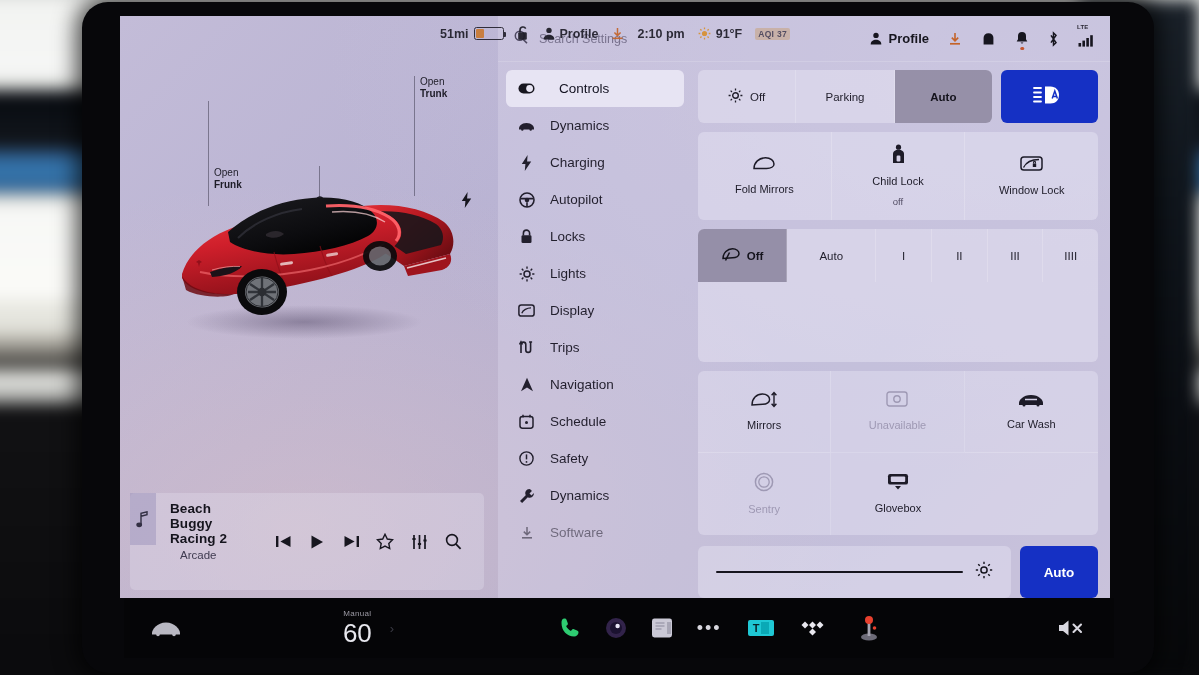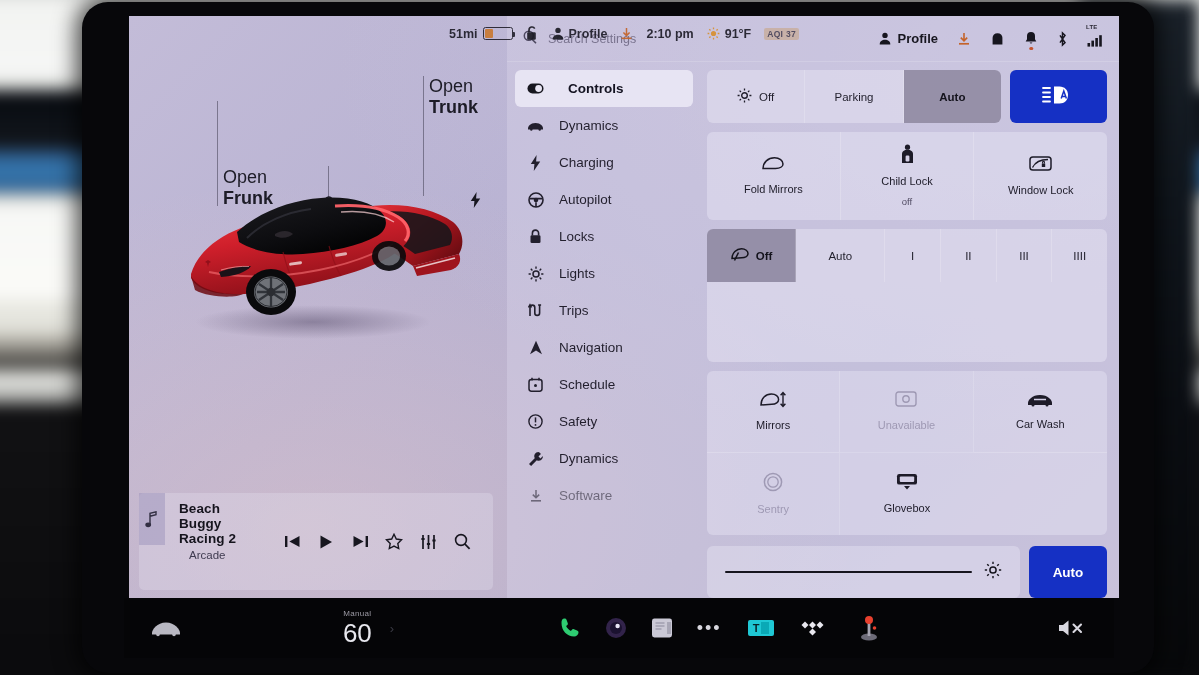--- a/index.html
+++ b/index.html
@@ -44,21 +44,21 @@
     position: absolute;
     left: 82px; top: 2px; width: 1072px; height: 671px;
     background: #07070a;
     border-radius: 26px;
     box-shadow: 0 0 22px 6px rgba(0,0,0,0.7);
   }
 
   
   #screen {
     position: absolute;
-    left: 129px; top: 16px; width: 990px; height: 582px;
+    left: 120px; top: 16px; width: 990px; height: 582px;
     background: linear-gradient(135deg,#c3bcd8 0%, #b8b2d2 35%, #b2aecf 70%, #bdb5d1 100%);
     overflow: hidden;
   }
   #screen::after{
     content:""; position:absolute; inset:0;
     background: radial-gradient(ellipse at 18% 88%, rgba(226,196,198,0.45) 0%, rgba(226,196,198,0) 48%),
                 radial-gradient(ellipse at 92% 8%, rgba(205,200,226,0.5) 0%, rgba(205,200,226,0) 55%);
     pointer-events:none;
   }
 
@@ -80,21 +80,21 @@
     font-size:8.5px; letter-spacing:.3px; color:#4a4357;
     background:rgba(201,148,84,.42); padding:1px 3px; border-radius:2px; font-weight:700;
   }
 
   
   #leftpane{
     position:absolute; left:0; top:35px; width:378px; bottom:0;
     z-index:3;
   }
   .car-label{
-    position:absolute; font-size:18px; color:#1d1c27; line-height:1.18;
+    position:absolute; font-size:10px; color:#1d1c27; line-height:1.18;
   }
   .car-label b{display:block;font-weight:700;}
   .car-label span{display:block;font-weight:400;}
   .leader{position:absolute;width:1px;background:rgba(40,38,56,.45);}
   .unlock-icon{position:absolute;color:#1b1a24;}
 
   
   #car{
     position:absolute; left:34px; top:95px; width:320px; height:200px;
   }
@@ -144,21 +144,21 @@
   .lte-label{font-size:6px;font-weight:700;position:absolute;top:-6px;left:-1px;color:#2a2834;letter-spacing:.2px;}
 
   #body-row{display:flex;height:calc(100% - 46px);}
 
   
   #sidebar{width:196px;padding:8px 10px 0 8px;overflow:hidden;}
   .side-item{
     display:flex;align-items:center;gap:15px;height:37px;padding:0 12px;
     font-size:13.5px;color:#221f2d;border-radius:6px;cursor:pointer;
   }
-  .side-item.active{background:rgba(239,237,248,.78);font-weight:700;color:#131220;gap:24px;}
+  .side-item.active{background:rgba(239,237,248,.78);font-weight:400;color:#131220;gap:24px;}
   .side-item .si-ico{width:17px;display:flex;align-items:center;justify-content:center;flex:0 0 17px;}
   .side-item.cut{opacity:.55;}
 
   
   #content{flex:1;padding:8px 12px 0 4px;display:flex;flex-direction:column;gap:9px;}
   .seg-row{display:flex;gap:9px;}
   .seg-group{
     flex:1;display:flex;background:rgba(236,233,247,.45);border-radius:6px;overflow:hidden;
   }
   .seg{
@@ -550,20 +550,29 @@
                 <circle cx="8" cy="8" r="3" fill="none" stroke="#221f2d" stroke-width="1.5"></circle>
                 <g stroke="#221f2d" stroke-width="1.4">
                   <path d="M8 0.6v2.2M8 13.2v2.2M0.6 8h2.2M13.2 8h2.2M2.8 2.8l1.6 1.6M11.6 11.6l1.6 1.6M13.2 2.8l-1.6 1.6M4.4 11.6 2.8 13.2"></path>
                 </g>
               </svg>
             </span>
           <span>Lights</span>
         </div>
         <div class="side-item">
           <span class="si-ico">
+              <svg width="17" height="13" viewBox="0 0 17 13">
+                <rect x="0.9" y="0.9" width="15.2" height="11.2" rx="2.4" fill="none" stroke="#221f2d" stroke-width="1.5"></rect>
+                <path d="M3.8 9.2C5 6.2 9 3.8 13 3.8" stroke="#221f2d" stroke-width="1.3" fill="none"></path>
+              </svg>
+            </span>
+          <span>Display</span>
+        </div>
+        <div class="side-item">
+          <span class="si-ico">
               <svg width="16" height="15" viewBox="0 0 16 15">
                 <path d="M2 13V4.5a2.4 2.4 0 0 1 4.8 0V10a2.4 2.4 0 0 0 4.8 0V2" stroke="#221f2d" stroke-width="1.6" fill="none"></path>
                 <path d="M0.5 4.5 2 1.8 3.5 4.5M10.1 2h3" stroke="#221f2d" stroke-width="1.5" fill="none"></path>
               </svg>
             </span>
           <span>Trips</span>
         </div>
         <div class="side-item">
           <span class="si-ico">
               <svg width="14" height="15" viewBox="0 0 14 15">

